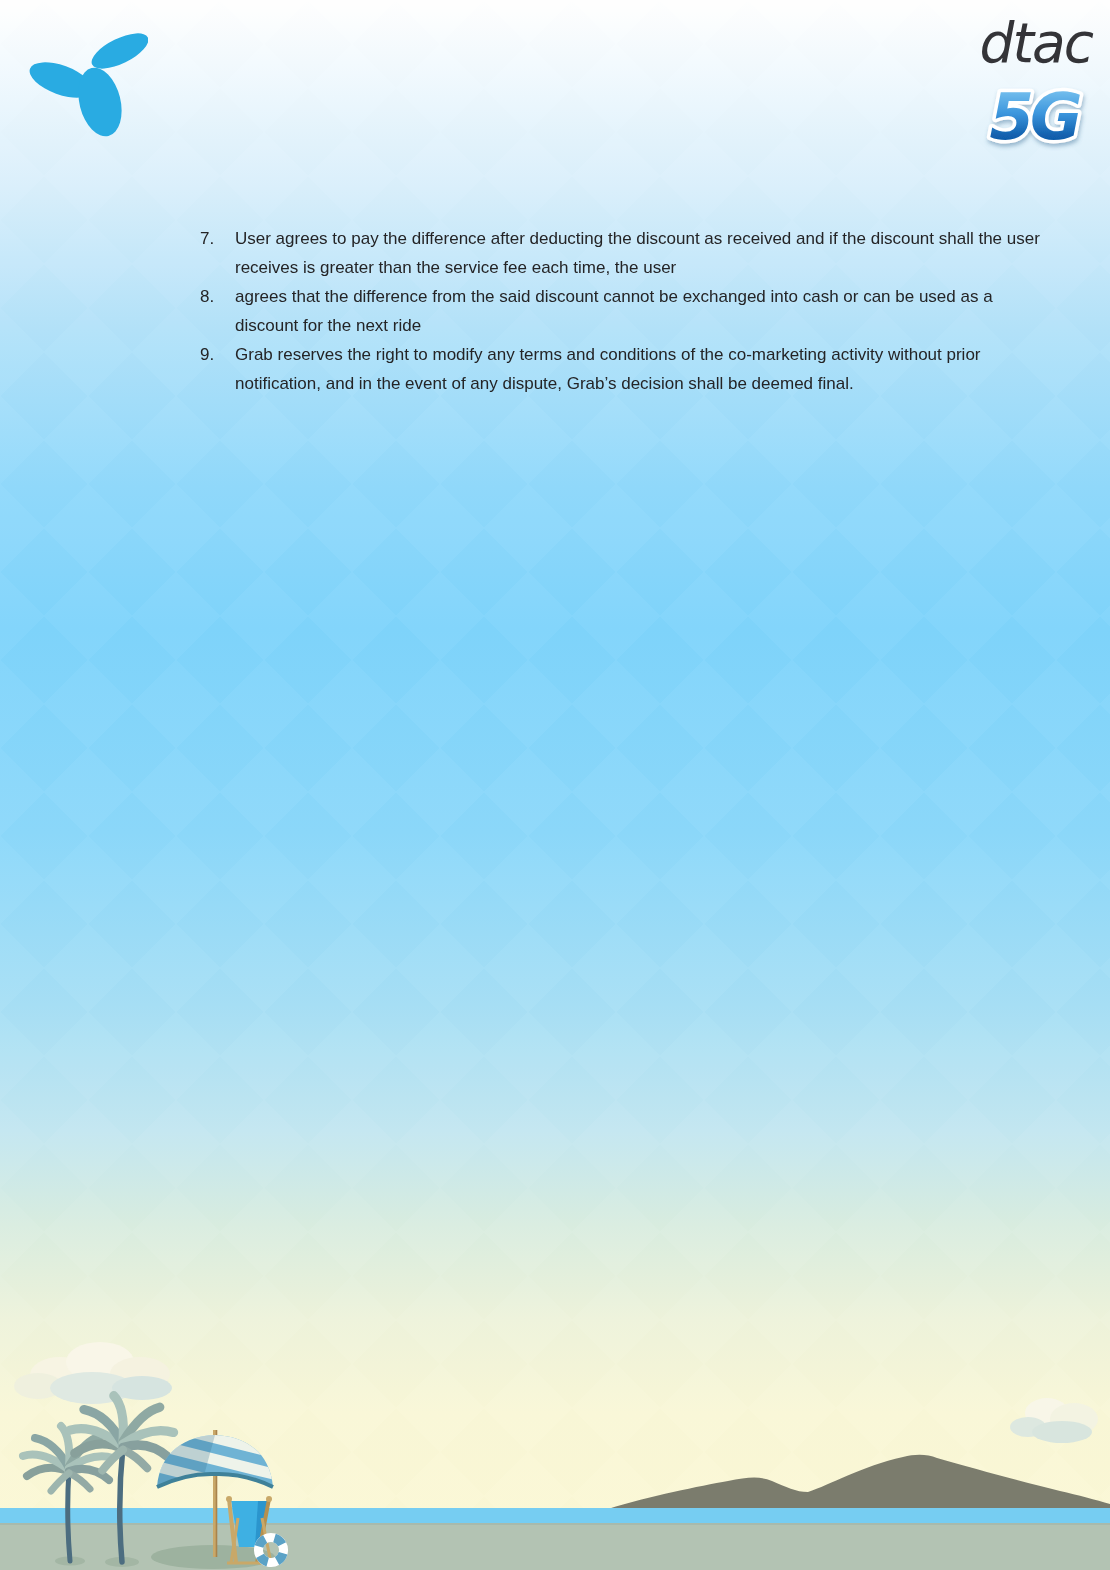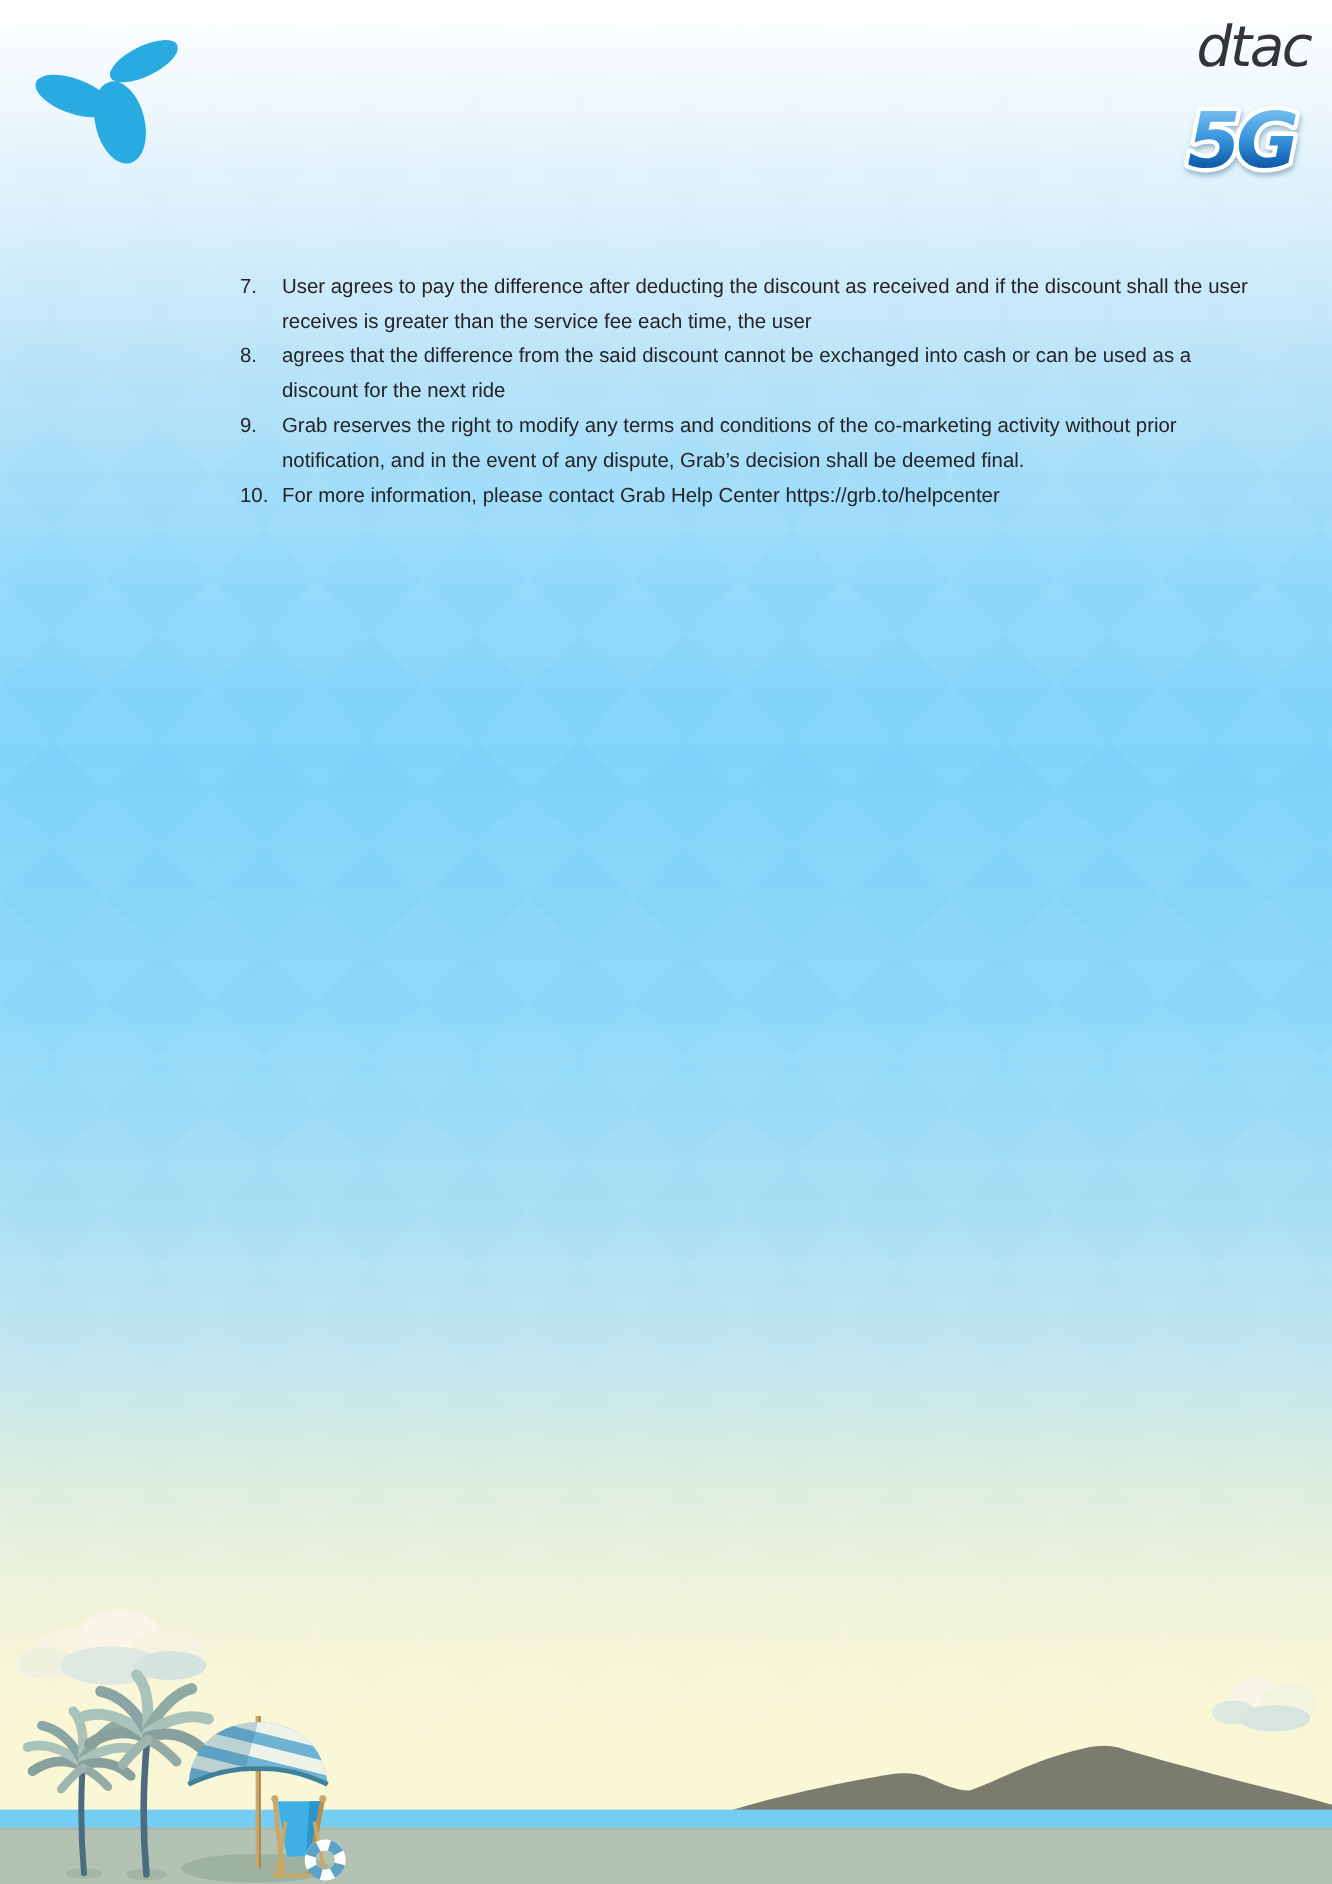--- a/index.html
+++ b/index.html
@@ -30,21 +30,21 @@
       linear-gradient(135deg, rgba(255,255,255,.07) 25%, transparent 25.5%, transparent 74.5%, rgba(255,255,255,.07) 75%);
     background-size: 88px 88px;
     opacity: .55;
   }
   .telenor-logo { position: absolute; top: 26px; left: 28px; }
   .brand { position: absolute; top: 0; right: 0; width: 160px; height: 190px; }
   .dtac-word {
     position: absolute; top: 16px; right: 18px;
     font-family: "DejaVu Sans", sans-serif;
     font-style: italic; font-weight: 400;
-    font-size: 47px; letter-spacing: -2px;
+    font-size: 55px; letter-spacing: -2px;
     color: #343438; line-height: 1;
   }
   .fiveg { position: absolute; top: 66px; right: 12px; }
   .terms {
     position: absolute; left: 200px; top: 224px; width: 852px;
     margin: 0; padding: 0; list-style: none;
     font-size: 17px; line-height: 29px; color: #242426;
   }
   .term { display: flex; align-items: flex-start; }
   .term .num { flex: none; width: 35px; }
@@ -88,24 +88,20 @@
       <span class="num">7.</span>
       <span class="txt">User agrees to pay the difference after deducting the discount as received and if the discount shall the user receives is greater than the service fee each time, the user</span>
     </li>
     <li class="term">
       <span class="num">8.</span>
       <span class="txt">agrees that the difference from the said discount cannot be exchanged into cash or can be used as a discount for the next ride</span>
     </li>
     <li class="term">
       <span class="num">9.</span>
       <span class="txt">Grab reserves the right to modify any terms and conditions of the co-marketing activity without prior notification, and in the event of any dispute, Grab’s decision shall be deemed final.</span>
-    </li>
-    <li class="term">
-      <span class="num">10.</span>
-      <span class="txt">For more information, please contact Grab Help Center https://grb.to/helpcenter</span>
     </li>
   </ol>
 </main>
 
 <svg class="scene" viewBox="0 0 1110 250" preserveAspectRatio="none">
   <defs>
     <path id="dome" d="M157,167 C160,131 186,116 215,115 C244,116 270,131 273,167 C253,157 234,154 215,154 C196,154 177,157 157,167 Z"></path>
     <clipPath id="domeclip">
         <use href="#dome"></use>
       </clipPath>

